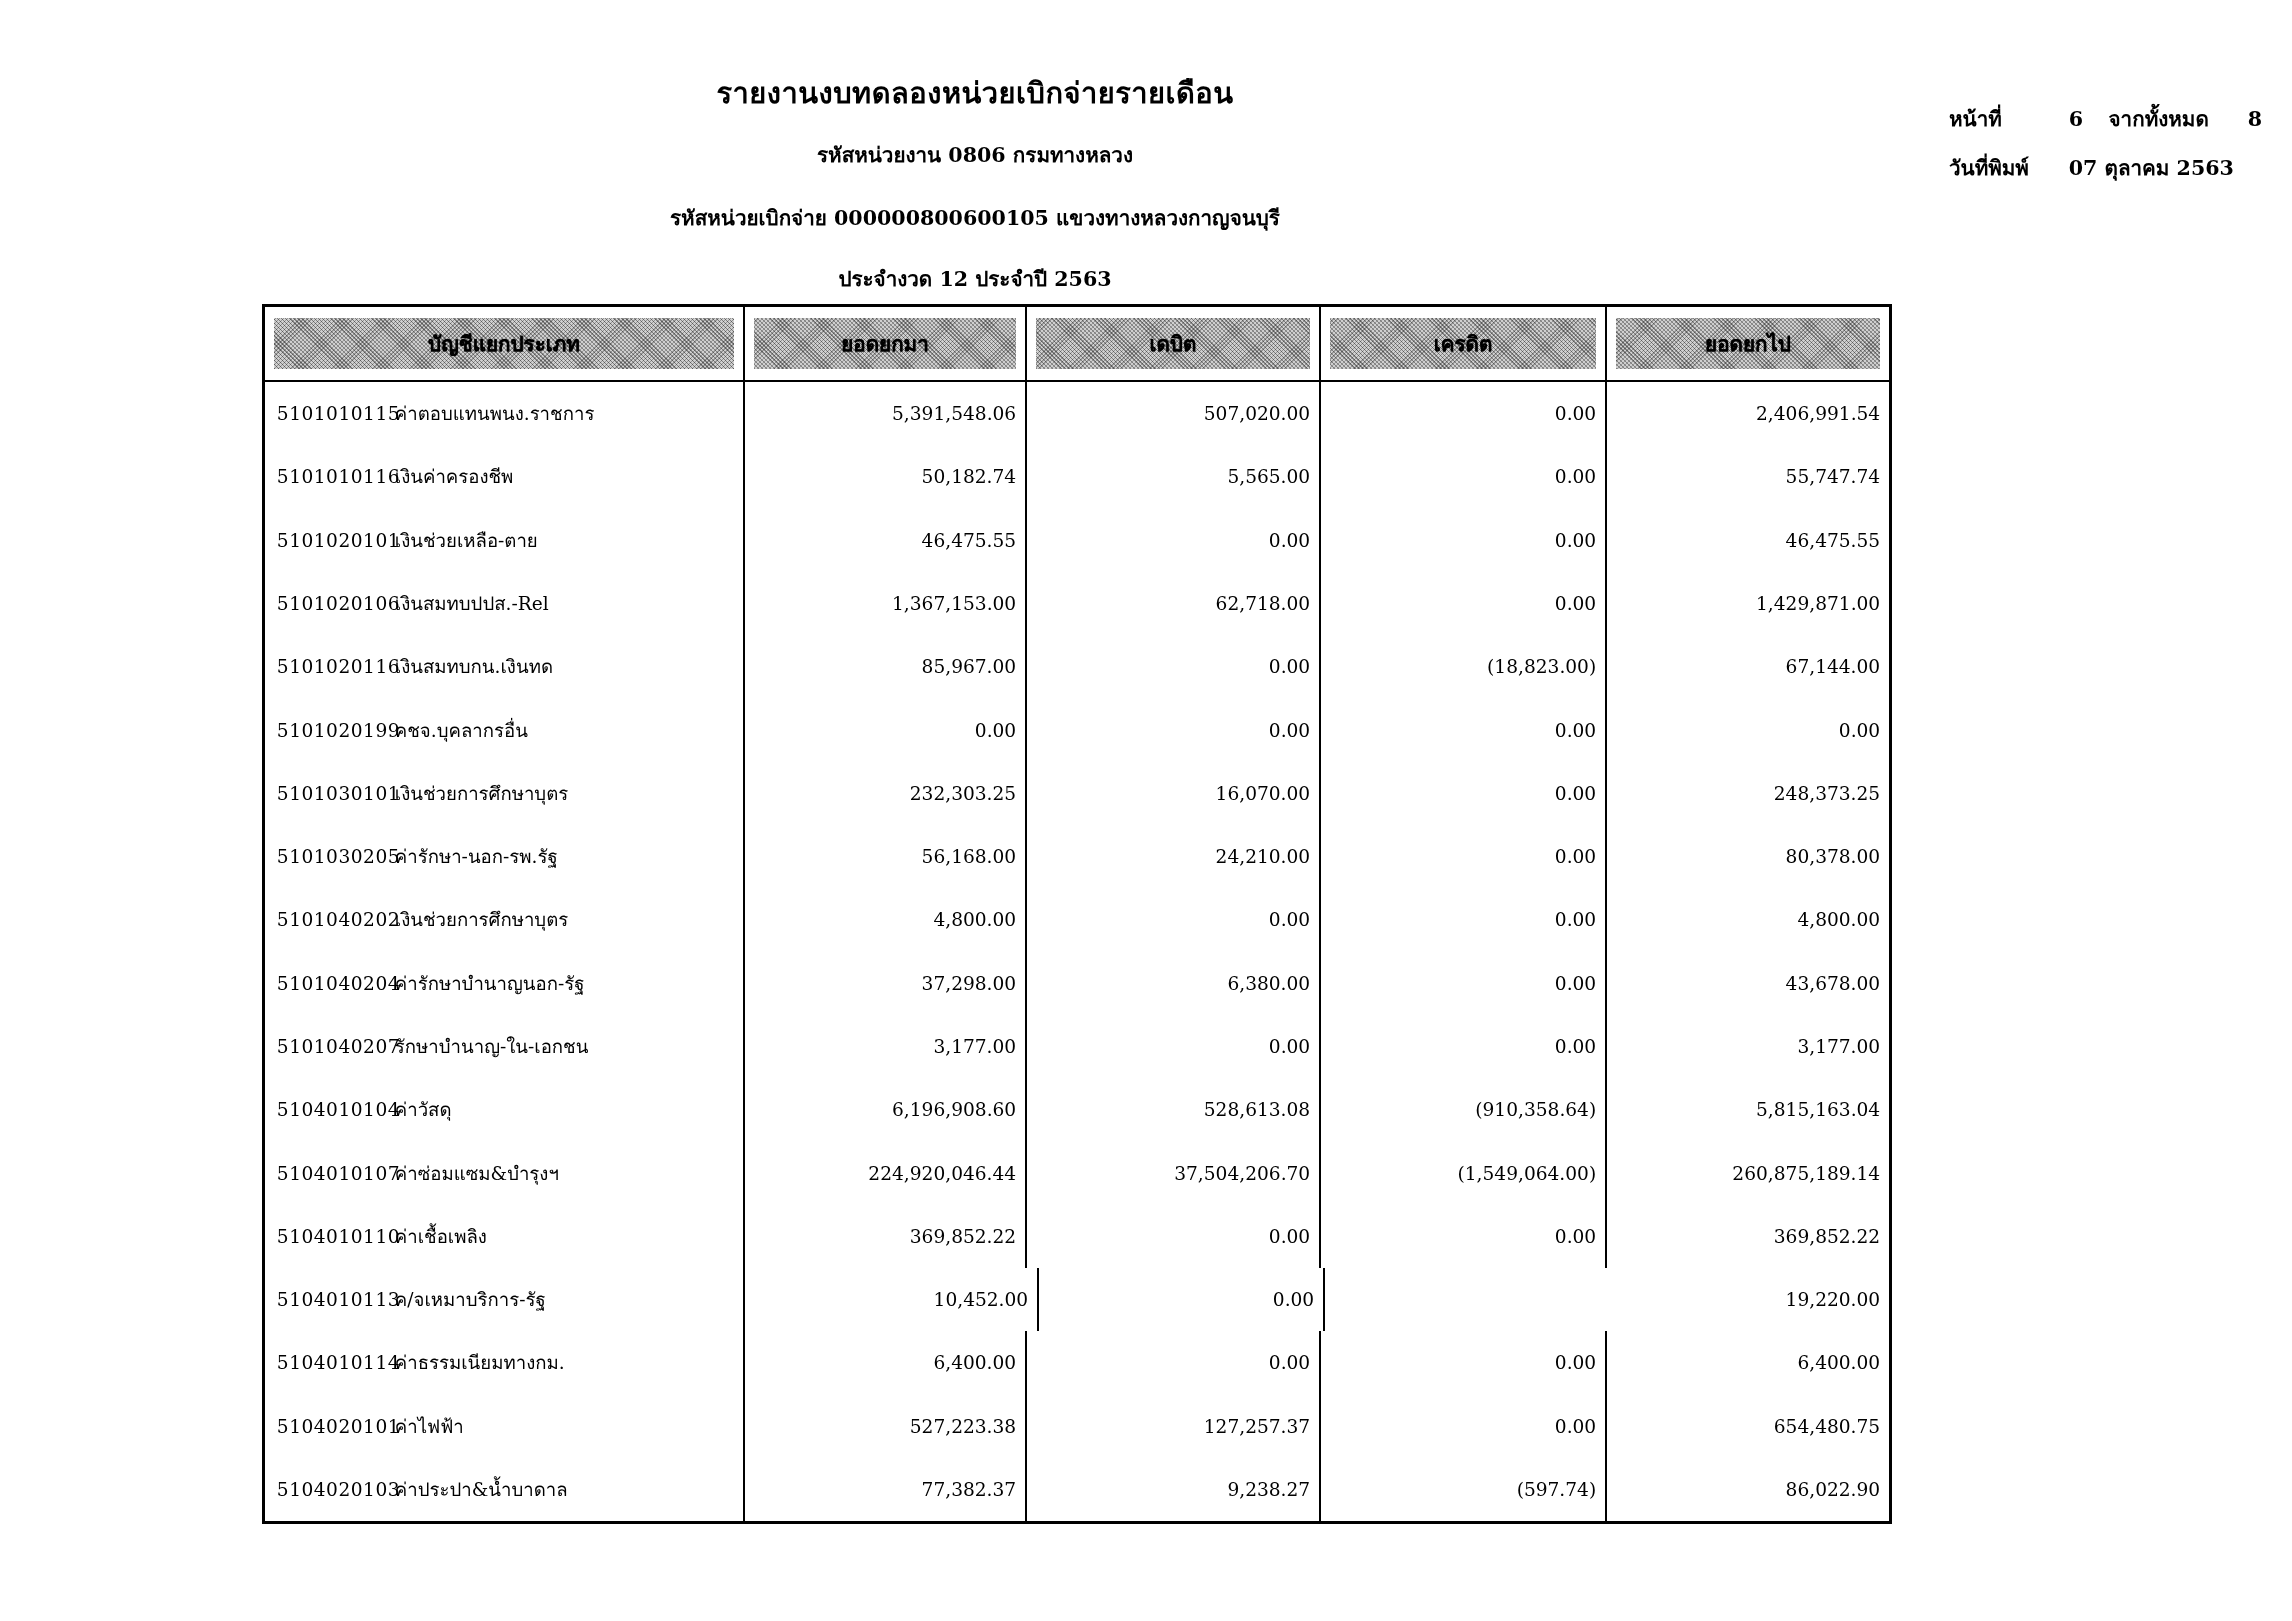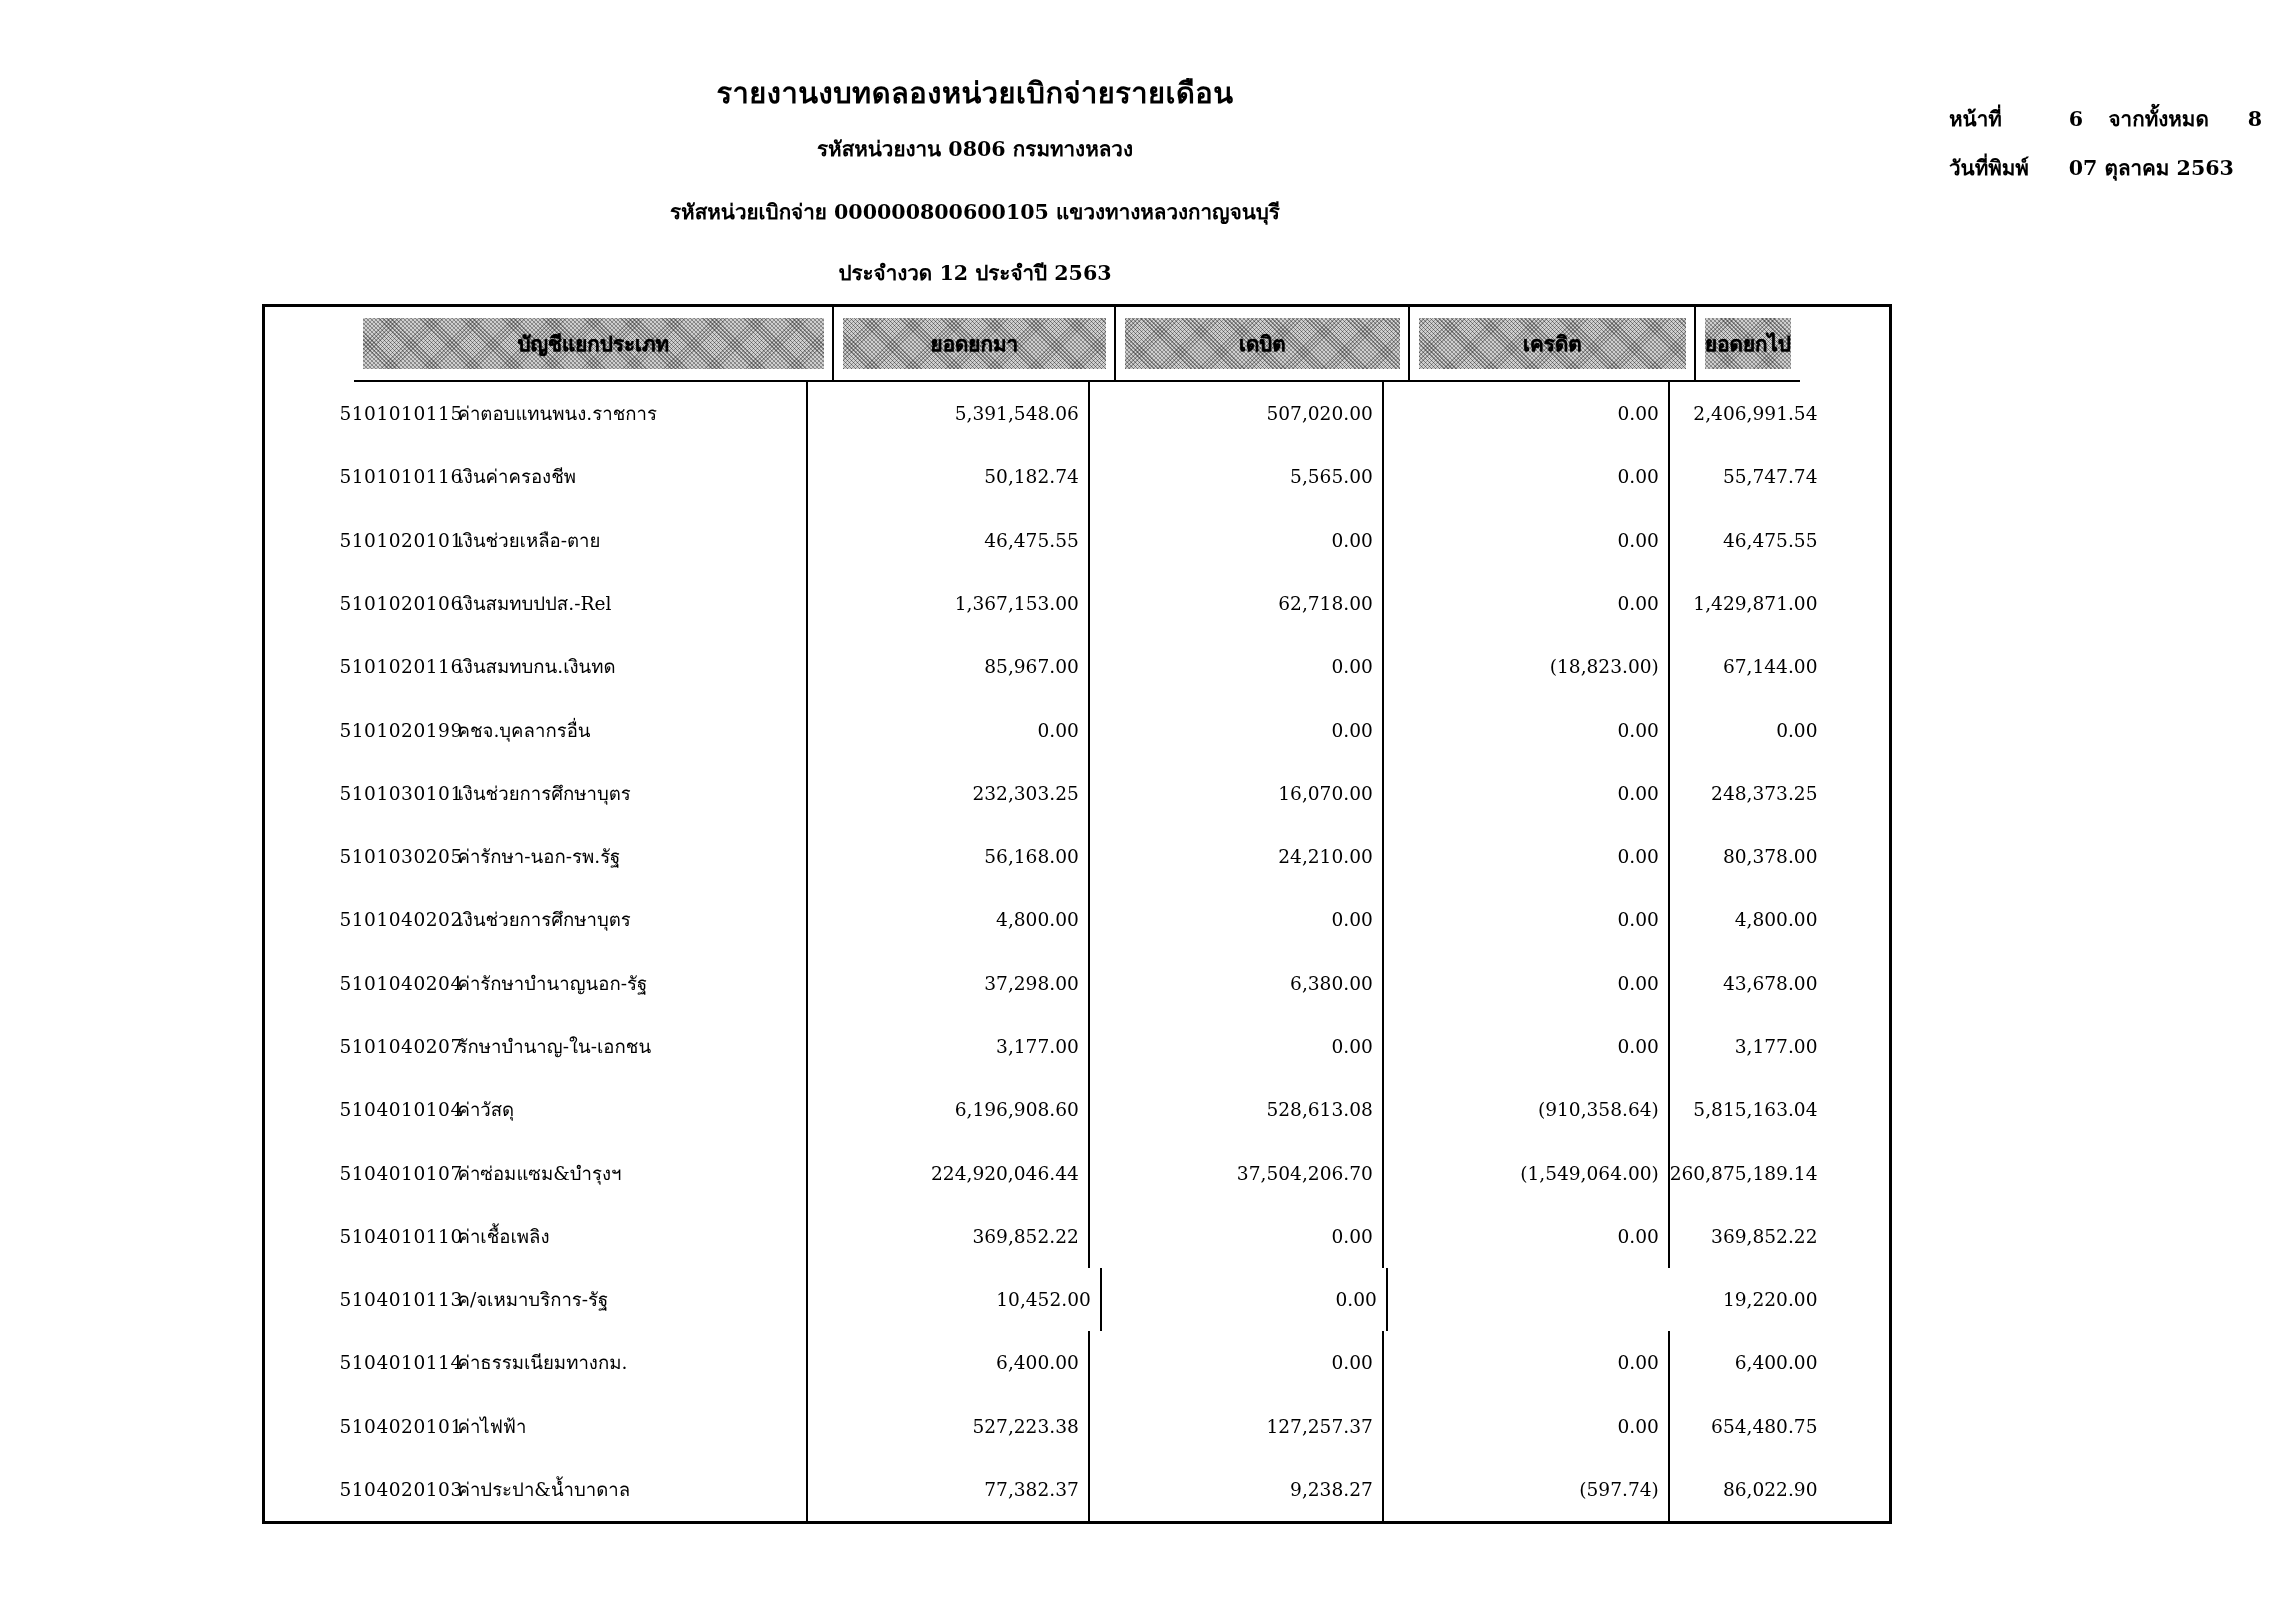--- a/index.html
+++ b/index.html
@@ -12,41 +12,41 @@
     -webkit-font-smoothing:antialiased;
   }
   .page{position:absolute;inset:0;}
 
   
   .doc-header{
     position:absolute;left:294px;top:70px;width:1362px;
     text-align:center;
   }
   .doc-title{font-size:29px;font-weight:bold;letter-spacing:0.5px;}
-  .doc-sub{font-size:20.6px;font-weight:bold;margin-top:16px;}
+  .doc-sub{font-size:20.6px;font-weight:bold;margin-top:22px;}
   .doc-sub.s2{margin-top:30px;}
   .doc-sub.s3{margin-top:28px;}
 
   
   .page-info{
     position:absolute;left:1949px;top:102px;width:323px;
     font-size:20.6px;font-weight:bold;
   }
   .pi-row{display:flex;align-items:baseline;margin-bottom:15.7px;}
   .pi-row .lbl{min-width:106px;}
   .pi-row .val{margin-left:13.7px;}
   .pi-row .lbl2{margin-left:25.5px;}
   .pi-row .val2{margin-left:39px;}
 
   
   .gltable{
     position:absolute;left:262px;top:304px;width:1630px;height:1220px;
     border:3.9px solid #000;
     box-sizing:border-box;
-    display:flex;flex-direction:column;align-items:center;
+    display:flex;flex-direction:column;
   }
   .thead{
     display:flex;flex:0 0 73px;
     border-bottom:2.9px solid #000;
   }
   .tbody{display:flex;flex-direction:column;flex:1 1 auto;}
   .col-c1{width:480px;}
   .col-c2{width:282px;}
   .col-c3{width:294px;}
   .col-c4{width:286px;}

